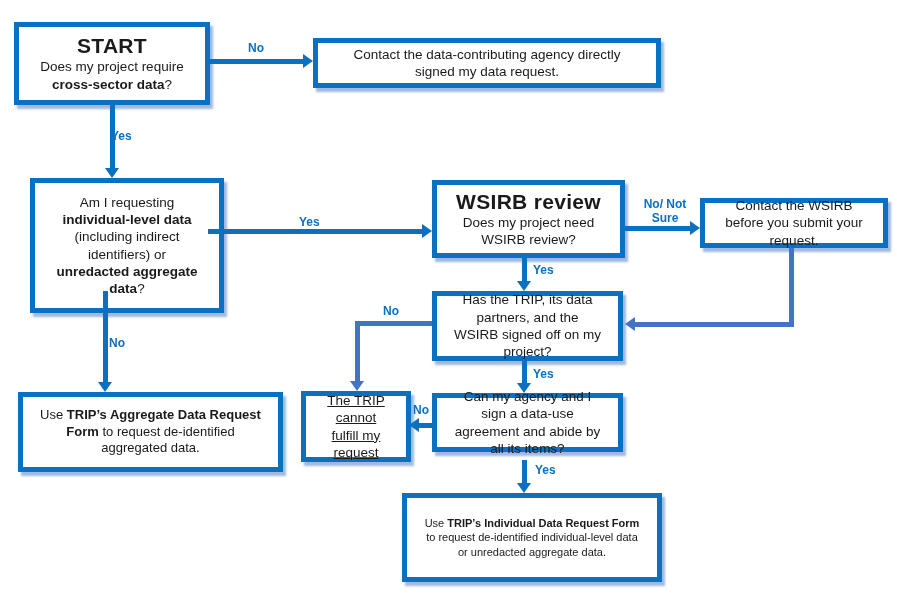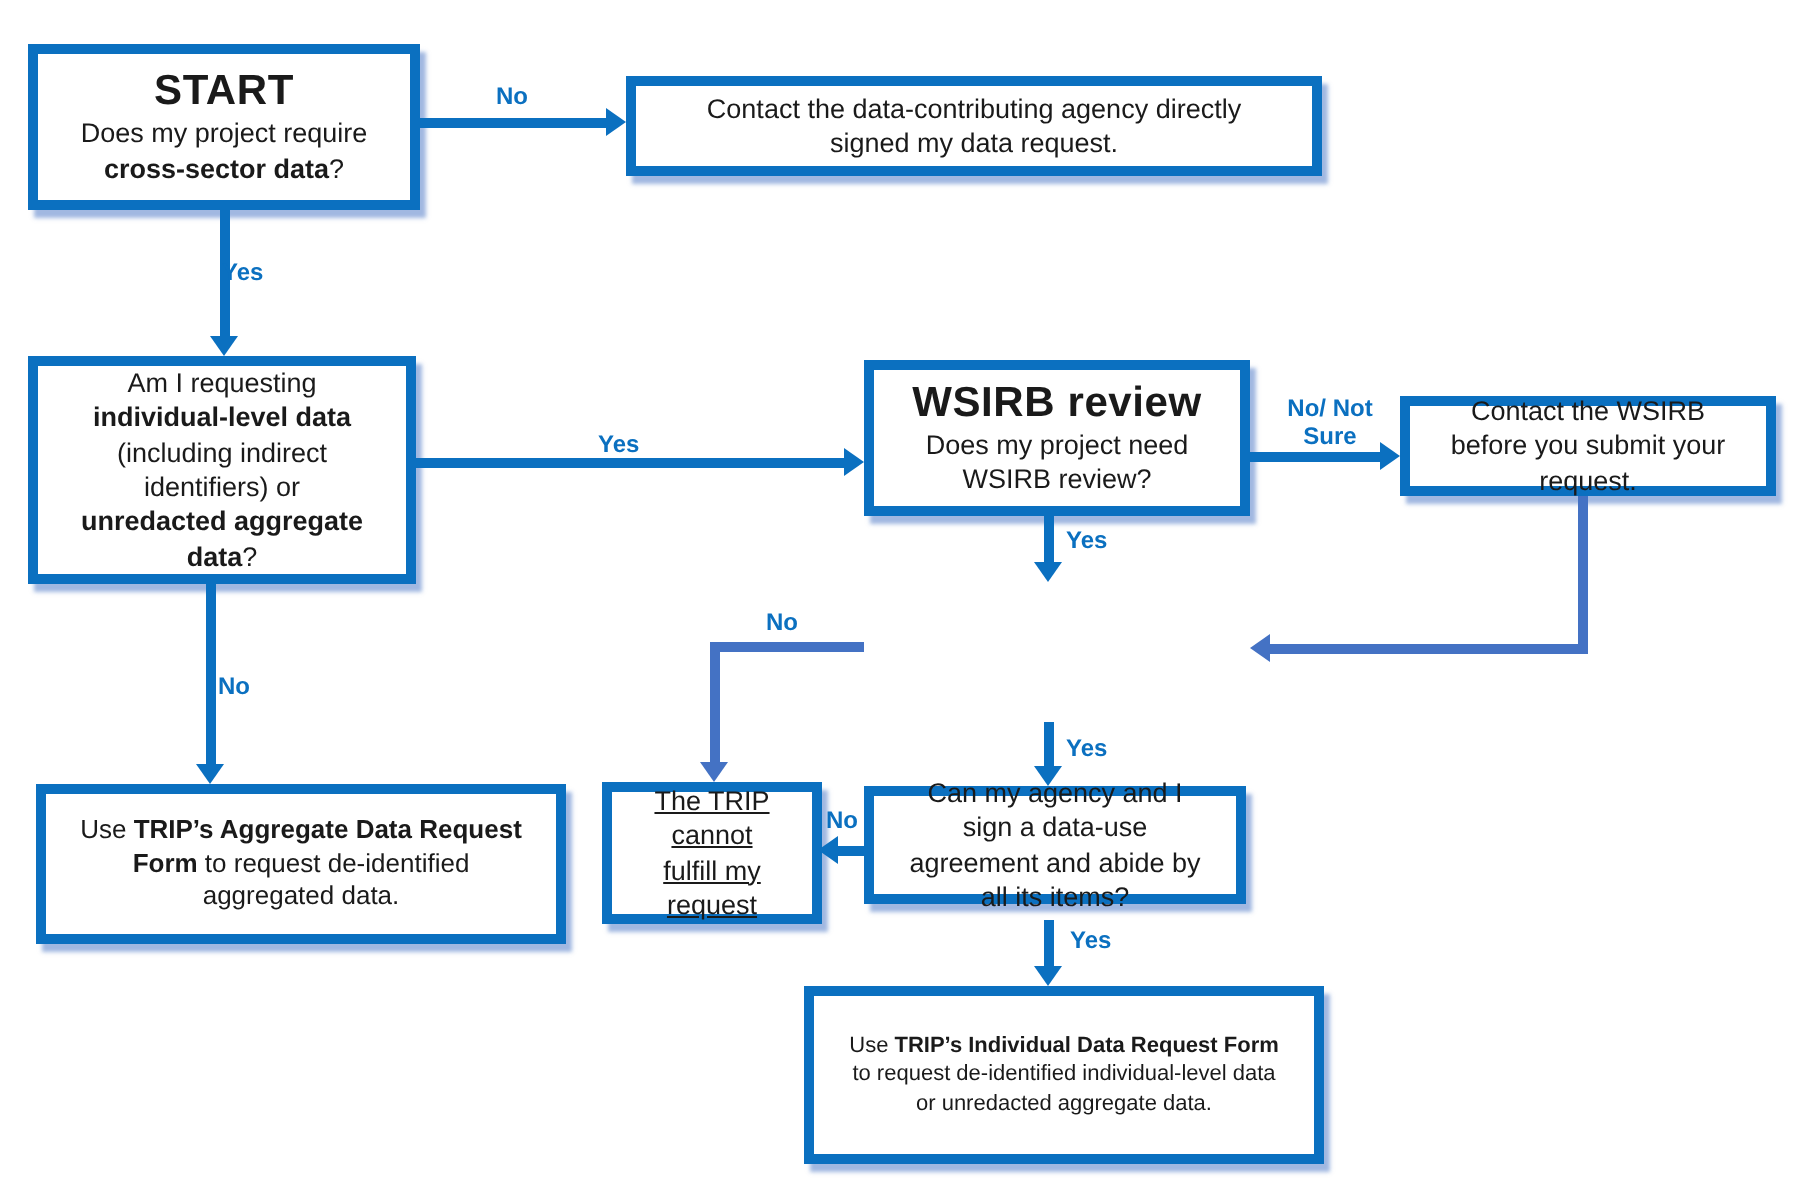--- a/index.html
+++ b/index.html
@@ -27,21 +27,21 @@
   .arr.right{border-width:7px 0 7px 10px;border-left-color:var(--blue);}
   .arr.left{border-width:7px 10px 7px 0;border-right-color:var(--blue);}
   .arr.down{border-width:10px 7px 0 7px;border-top-color:var(--blue);}
   .arr.left.m{border-right-color:var(--muted);}
   .arr.down.m{border-top-color:var(--muted);}
   .lbl{position:absolute;color:var(--blue);font-weight:bold;font-size:12px;line-height:1.15;}
 
   
   #box-start{left:14px;top:22px;width:196px;height:83px;}
   #box-contact-agency{left:313px;top:38px;width:348px;height:50px;}
-  #box-requesting{left:14px;top:178px;width:194px;height:114px;}
+  #box-requesting{left:30px;top:178px;width:194px;height:135px;}
   #box-wsirb{left:432px;top:180px;width:193px;height:78px;}
   #box-contact-wsirb{left:700px;top:198px;width:188px;height:50px;}
   #box-signed{left:432px;top:291px;width:191px;height:70px;}
   #box-cannot{left:301px;top:391px;width:110px;height:71px;text-decoration:underline;}
   #box-dua{left:432px;top:393px;width:191px;height:59px;}
   #box-aggregate{left:18px;top:392px;width:265px;height:80px;font-size:13px;}
   #box-individual{left:402px;top:493px;width:260px;height:89px;font-size:11px;}
 </style>
 </head>
 <body>
@@ -63,20 +63,23 @@
 
   <div class="box" id="box-wsirb">
     <div class="title">WSIRB review</div>
     <div>Does my project need WSIRB review?</div>
   </div>
 
   <div class="box" id="box-contact-wsirb">
     <div>Contact the WSIRB before you submit your request.</div>
   </div>
 
+  <div class="box" id="box-signed">
+    <div>Has the TRIP, its data partners, and the WSIRB signed off on my project?</div>
+  </div>
 
   <div class="box" id="box-cannot">
     <div>The TRIP cannot fulfill my request</div>
   </div>
 
   <div class="box" id="box-dua">
     <div>Can my agency and I sign a data-use agreement and abide by all its items?</div>
   </div>
 
   <div class="box" id="box-aggregate">

